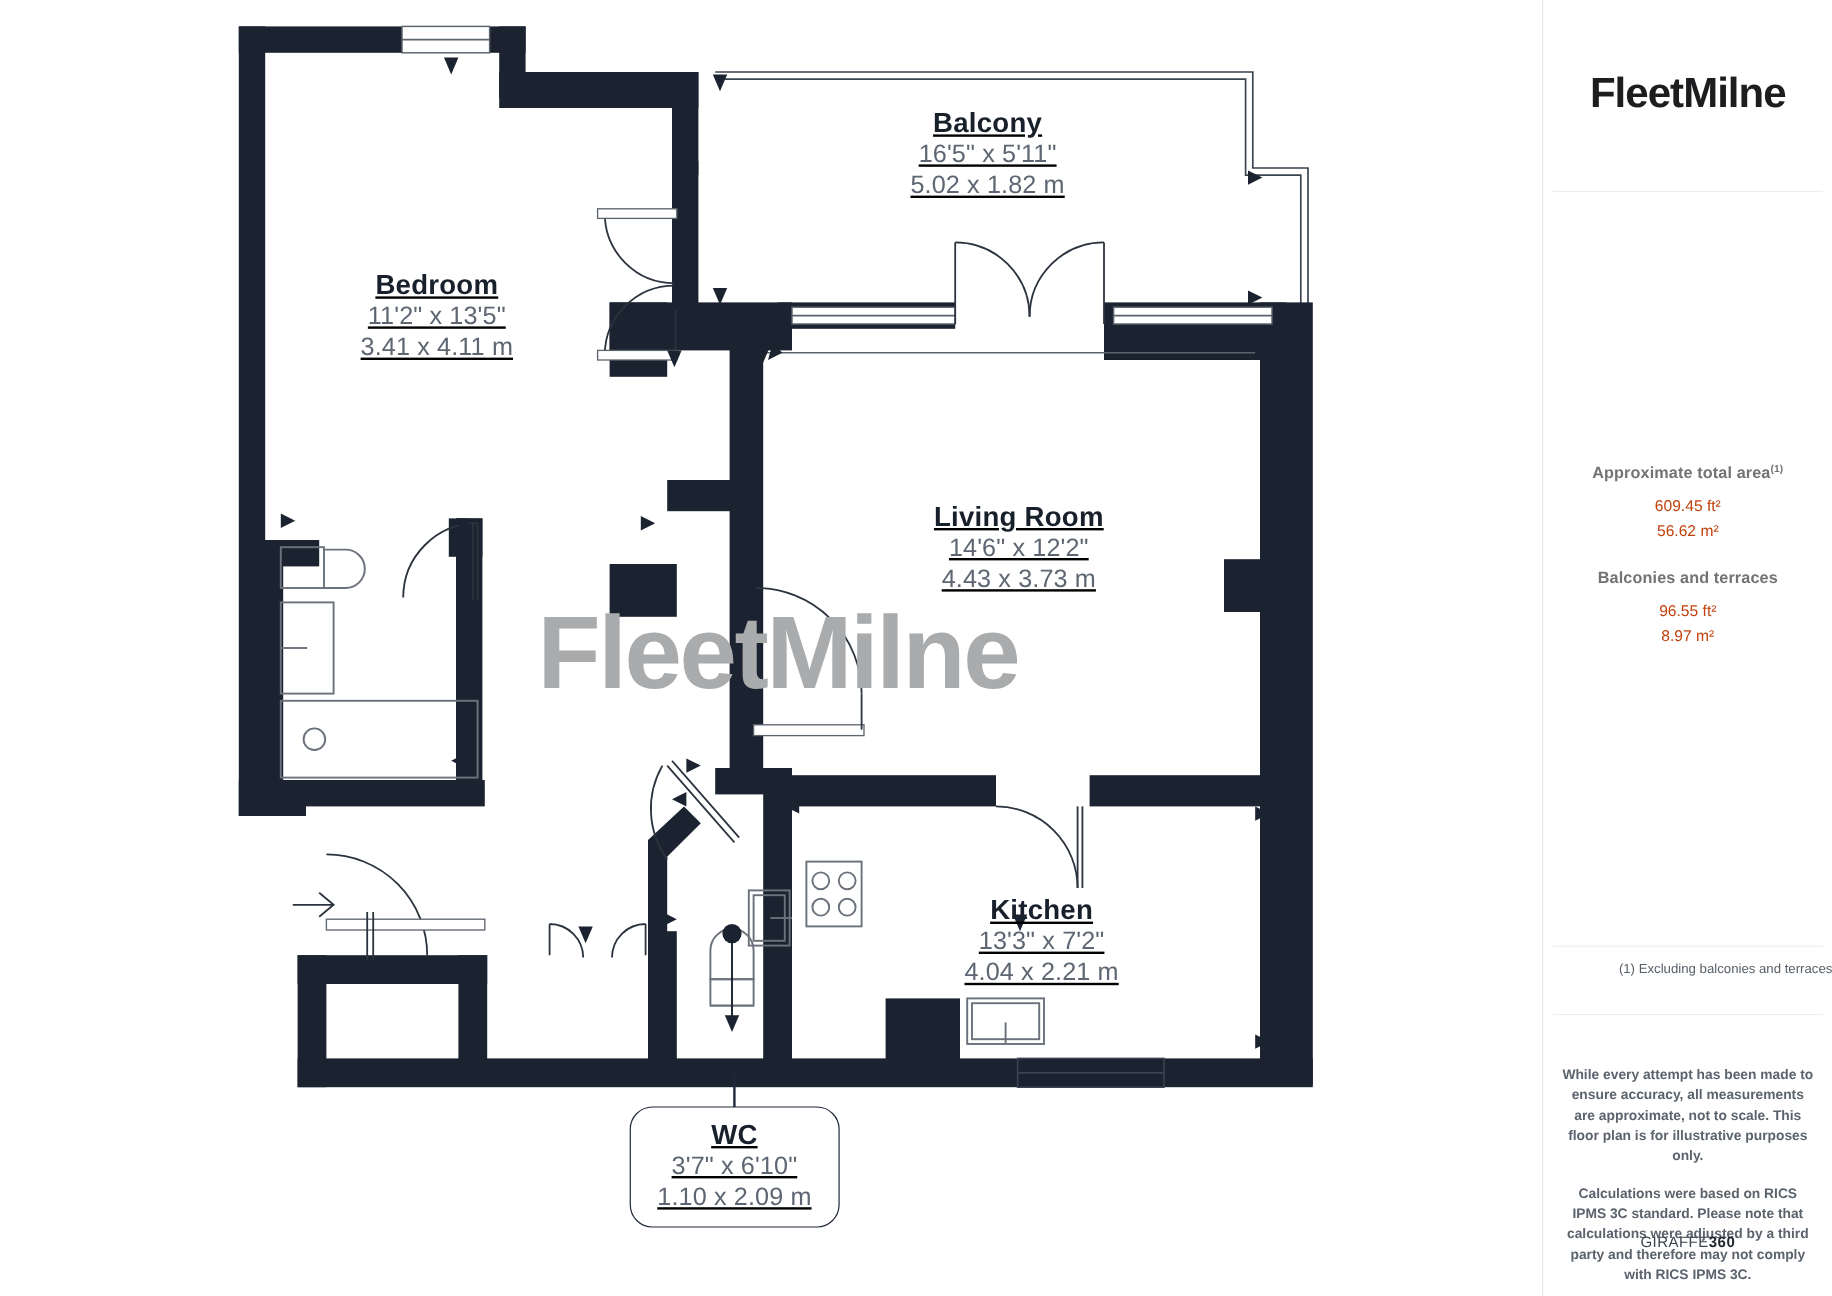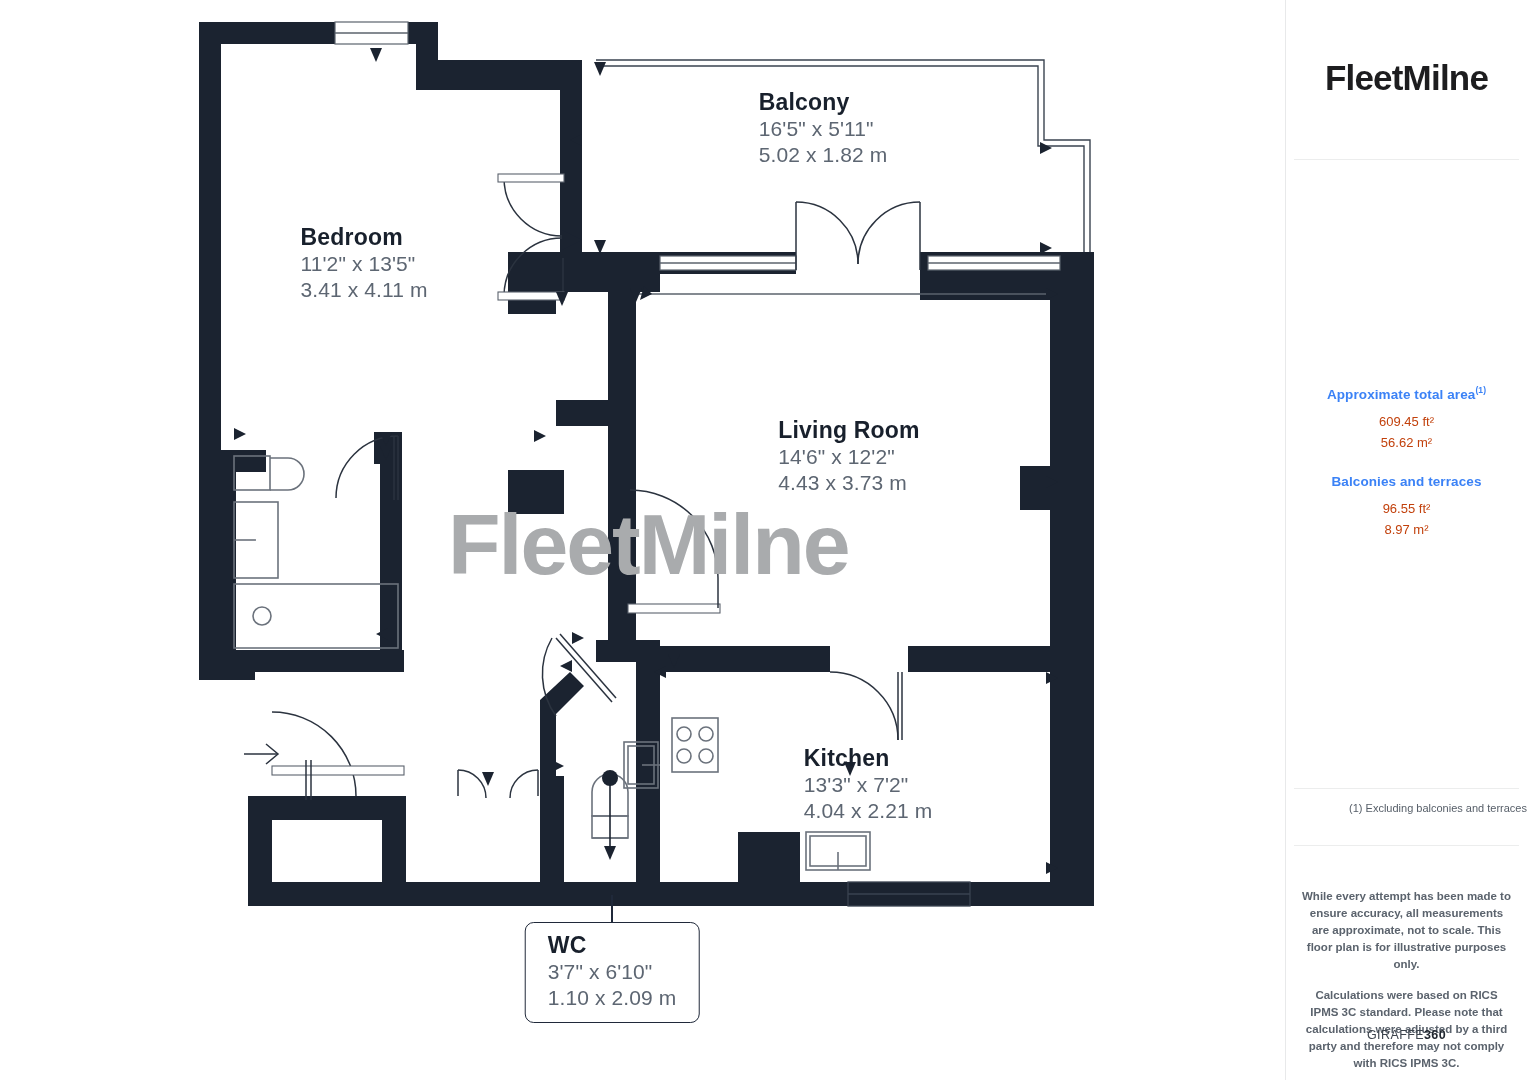--- a/index.html
+++ b/index.html
@@ -31,40 +31,41 @@
     background: #ffffff;
   }
   #plan-svg {
     position: absolute;
     left: 0; top: 0;
   }
 
   
   .room-label {
     position: absolute;
-    text-align: left;
+    text-align: center;
     line-height: 1.22;
     white-space: nowrap;
     transform: translateX(-50%);
+    text-decoration: underline;
   }
   .room-label .rl-name {
     font-size: 23px;
     font-weight: bold;
     color: #18202c;
     letter-spacing: 0.2px;
   }
   .room-label .rl-dim {
     font-size: 21px;
     color: #5d6672;
     letter-spacing: 0.1px;
   }
 
   .room-label.boxed {
     border: 1.4px solid #20293a;
-    border-radius: 9px;
+    border-radius: 19px;
     background: #ffffff;
     padding: 8px 22px 12px 22px;
   }
   .wc-leader {
     position: absolute;
     width: 1.6px;
     background: #20293a;
   }
 
   
@@ -108,21 +109,21 @@
   }
   #area-block {
     position: absolute;
     left: 0; right: 0;
     top: 385px;
     text-align: center;
   }
   .area-head {
     font-size: 13.5px;
     font-weight: bold;
-    color: #3b82f6;
+    color: #737373;
     margin-bottom: 9px;
     letter-spacing: 0.1px;
   }
   .area-head sup {
     font-size: 8.5px;
     vertical-align: super;
   }
   .area-val {
     font-size: 13px;
     color: #c2410c;

